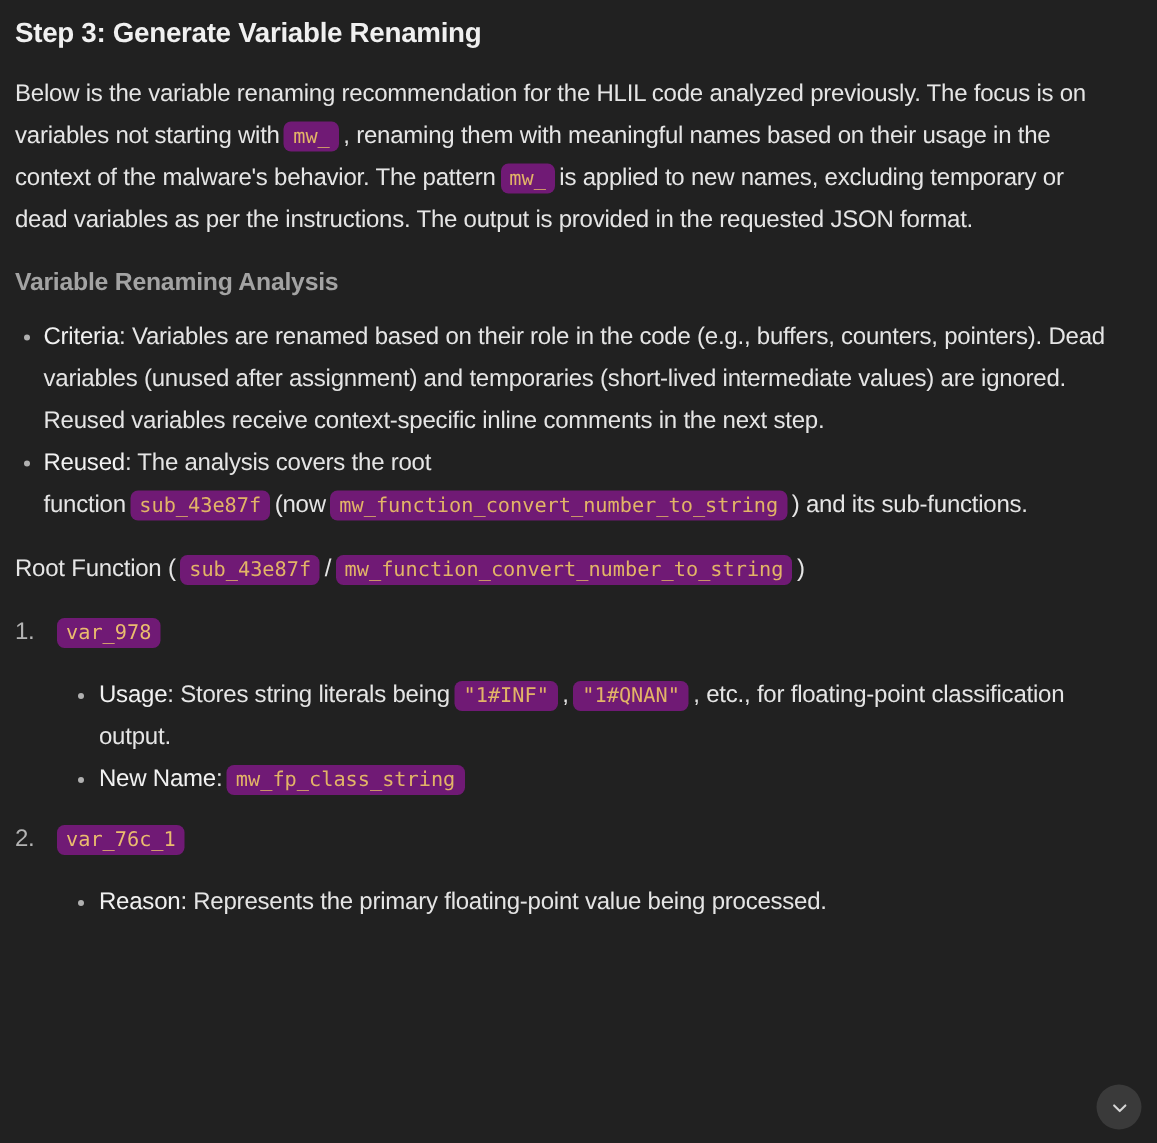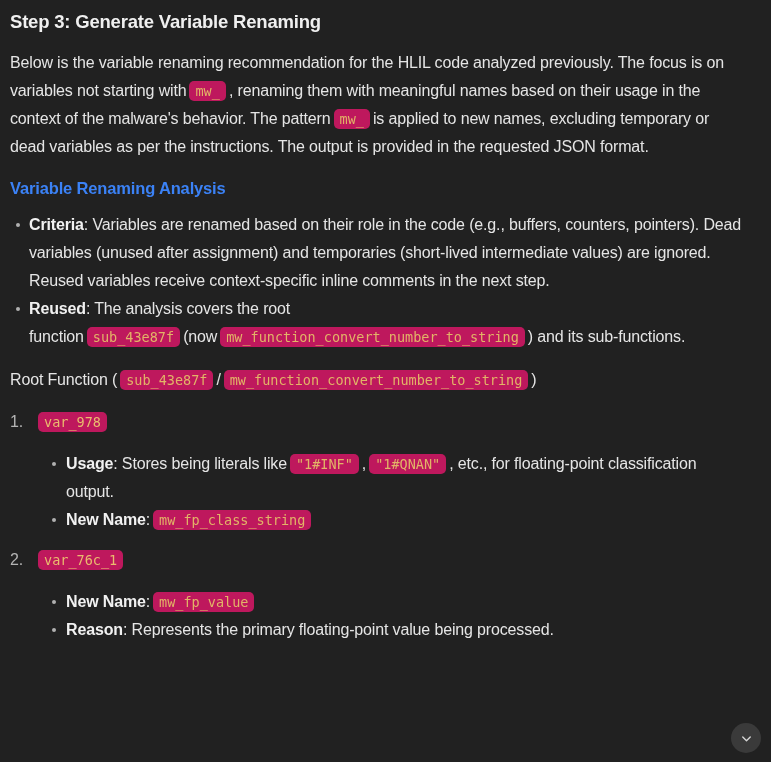--- a/index.html
+++ b/index.html
@@ -22,30 +22,30 @@
     line-height: 24px;
     font-weight: 700;
     color: #f0f0f0;
     margin: 10px 0 0;
     letter-spacing: -0.2px;
   }
   h4.sub-heading {
     font-size: 16.5px;
     line-height: 22px;
     font-weight: 700;
-    color: #3b82f6;
+    color: #a3a3a3;
     margin: 16px 0 0;
   }
   p.para { margin: 15px 0 0; }
-  strong { font-weight: 700; color: #f1f1f1; }
+  strong { font-weight: 400; color: #f1f1f1; }
   code.chip {
     font-family: "DejaVu Sans Mono", monospace;
     font-size: 13.5px;
     color: #e2b467;
-    background: #be185d;
+    background: #701a75;
     padding: 2px 6px;
     border-radius: 5px;
     margin: 0 3px;
     white-space: nowrap;
     letter-spacing: 0;
   }
   code.chip-bold { font-weight: 400; color: #eabc6e; }
   ul.bullet-list {
     list-style: none;
     margin: 12px 0 0;
@@ -119,25 +119,24 @@
 
 <ul class="bullet-list">
     <li><strong>Criteria</strong><span>: Variables are renamed based on their role in the code (e.g., buffers, counters, pointers). Dead variables (unused after assignment) and temporaries (short-lived intermediate values) are ignored. Reused variables receive context-specific inline comments in the next step.</span></li>
     <li><strong>Reused</strong><span>: The analysis covers the root function</span><code class="chip">sub_43e87f</code><span>(now</span><code class="chip">mw_function_convert_number_to_string</code><span>) and its sub-functions.</span></li>
   </ul>
 
 <p class="para"><span>Root Function (</span><code class="chip">sub_43e87f</code><span>/</span><code class="chip">mw_function_convert_number_to_string</code><span>)</span></p>
 
 <ol class="vars-list">
     <li class="var-item"><span class="list-number">1.</span><code class="chip chip-bold">var_978</code><ul class="detail-list">
-        <li><strong>Usage</strong><span>: Stores being literals like</span><code class="chip">"1#INF"</code><span>,</span><code class="chip">"1#QNAN"</code><span>, etc., for floating-point classification output.</span></li>
+        <li><strong>Usage</strong><span>: Stores string literals being</span><code class="chip">"1#INF"</code><span>,</span><code class="chip">"1#QNAN"</code><span>, etc., for floating-point classification output.</span></li>
         <li><strong>New Name</strong><span>:</span><code class="chip">mw_fp_class_string</code></li>
       </ul></li>
     <li class="var-item"><span class="list-number">2.</span><code class="chip chip-bold">var_76c_1</code><ul class="detail-list">
-        <li><strong>New Name</strong><span>:</span><code class="chip">mw_fp_value</code></li>
         <li><strong>Reason</strong><span>: Represents the primary floating-point value being processed.</span></li>
       </ul></li>
   </ol>
 
 <button class="scroll-down">
   <span style="display:flex">
     <svg width="15" height="15" viewBox="0 0 24 24" fill="none" stroke="#d6d6d6" stroke-width="2.2" stroke-linecap="round" stroke-linejoin="round">
       <path d="M6 9.5 L12 15.5 L18 9.5"></path>
     </svg>
   </span>

